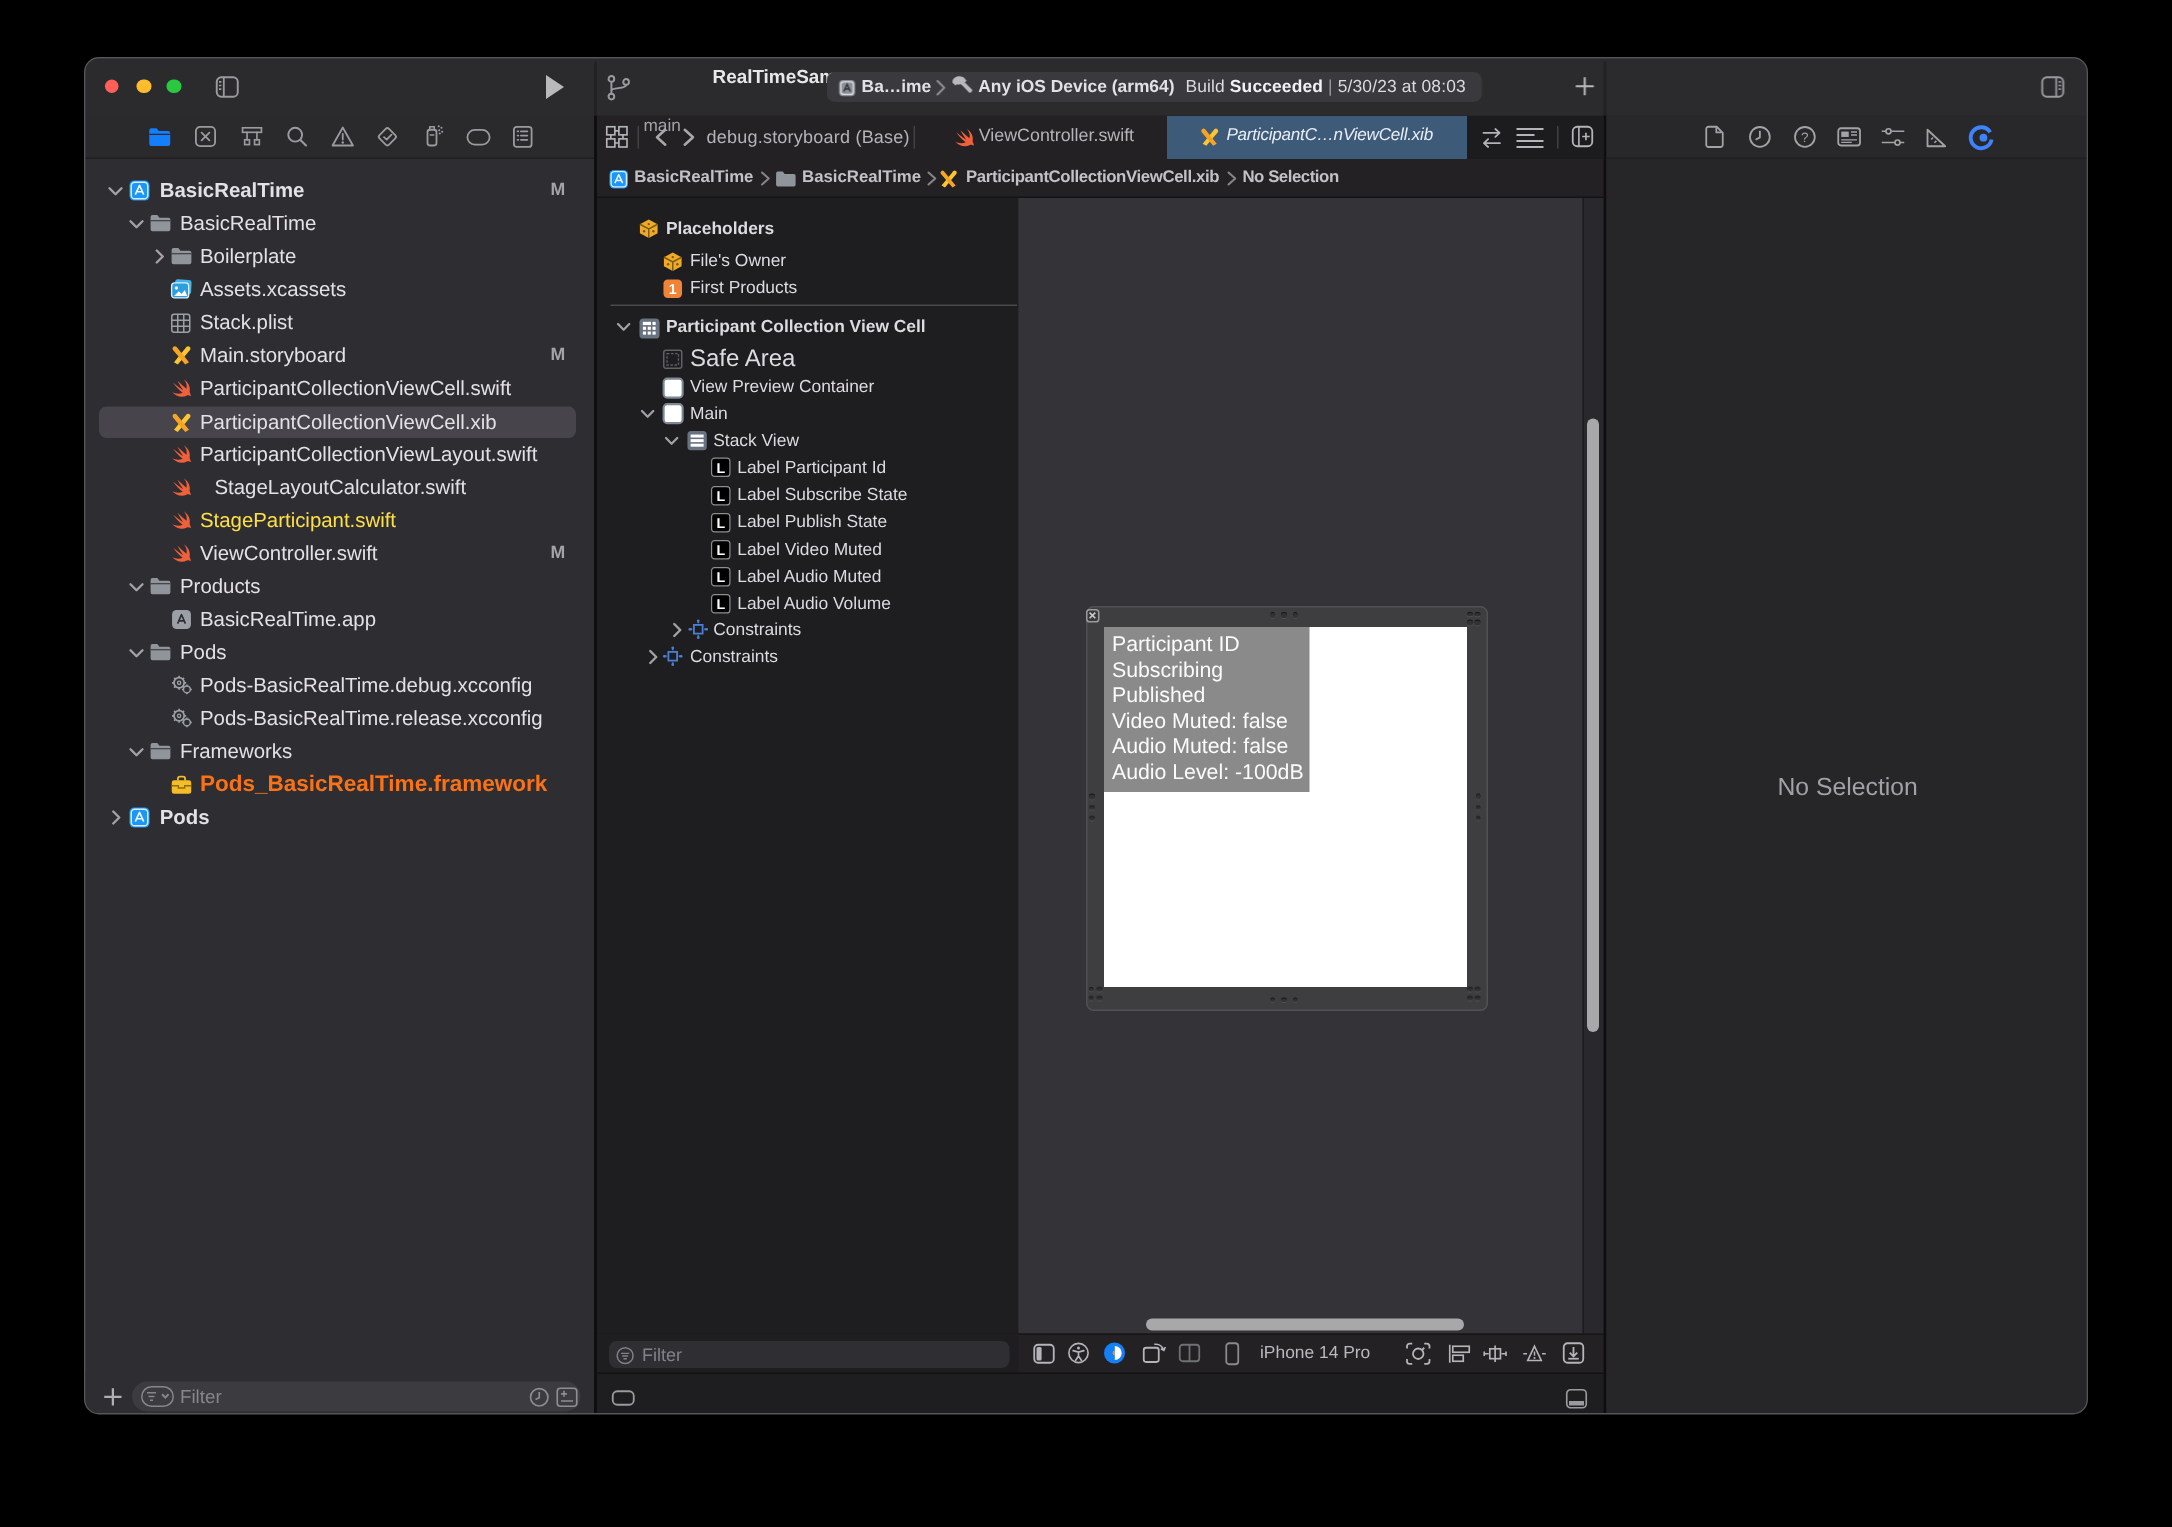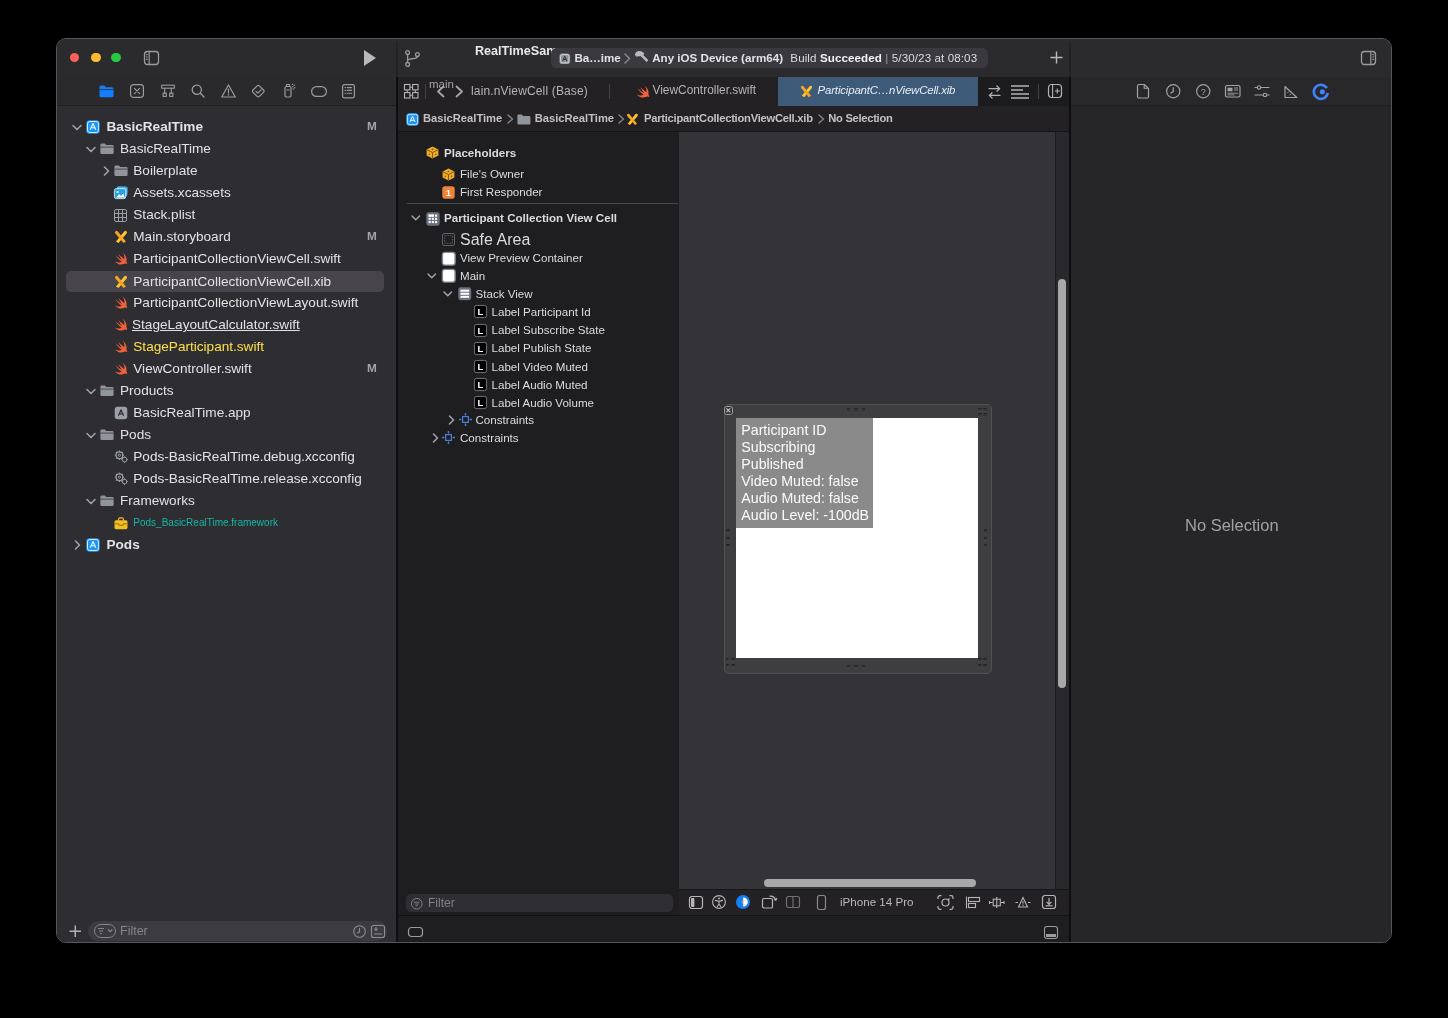--- a/index.html
+++ b/index.html
@@ -174,21 +174,21 @@
       <path d="M12,11.5 L3.6,1.2 a1.6,1.6 0 0 0 -2.4,2 L9.5,13 Z" fill="#f7a325"></path>
     </svg>
 <div class="tx" style="left:76.3px;top:233.7px;height:17.6px;line-height:17.6px;font-size:13.6px;color:#e2e1e4;font-weight:400;">ParticipantCollectionViewCell.xib</div>
 <svg class="a" style="left:57px;top:257px" width="14" height="13.5" viewBox="0 0 14 13.5">
       <path d="M8.6,0.8 C11.4,2.8 13.2,5.9 12.4,9.1 C12.3,9.4 13.4,10.9 13.2,12.1 C12.1,11.4 11.3,11.3 10.6,11.7 C7.4,13.4 3.3,12.4 0.8,9.4 C3,10.7 5.7,10.9 7.8,9.8 C4.9,7.7 2.6,4.9 1.5,3.2 C4,5.5 6.3,7 8.1,8.1 C6.6,6 4.9,3.2 4.3,1.9 C6.8,4.3 9,6.1 10.3,7.1 C10.9,5 10.1,2.7 8.6,0.8 Z" fill="#f0603b"></path>
     </svg>
 <div class="tx" style="left:76.3px;top:255.2px;height:17.6px;line-height:17.6px;font-size:13.6px;color:#e2e1e4;font-weight:400;">ParticipantCollectionViewLayout.swift</div>
 <svg class="a" style="left:57px;top:279px" width="14" height="13.5" viewBox="0 0 14 13.5">
       <path d="M8.6,0.8 C11.4,2.8 13.2,5.9 12.4,9.1 C12.3,9.4 13.4,10.9 13.2,12.1 C12.1,11.4 11.3,11.3 10.6,11.7 C7.4,13.4 3.3,12.4 0.8,9.4 C3,10.7 5.7,10.9 7.8,9.8 C4.9,7.7 2.6,4.9 1.5,3.2 C4,5.5 6.3,7 8.1,8.1 C6.6,6 4.9,3.2 4.3,1.9 C6.8,4.3 9,6.1 10.3,7.1 C10.9,5 10.1,2.7 8.6,0.8 Z" fill="#f0603b"></path>
     </svg>
-<div class="tx" style="left:75px;top:277.2px;height:17.6px;line-height:17.6px;font-size:13.6px;color:#e2e1e4;font-weight:400;text-decoration:underline;">StageLayoutCalculator.swift</div>
+<div class="tx" style="left:86px;top:277.2px;height:17.6px;line-height:17.6px;font-size:13.6px;color:#e2e1e4;font-weight:400;">StageLayoutCalculator.swift</div>
 <svg class="a" style="left:57px;top:301px" width="14" height="13.5" viewBox="0 0 14 13.5">
       <path d="M8.6,0.8 C11.4,2.8 13.2,5.9 12.4,9.1 C12.3,9.4 13.4,10.9 13.2,12.1 C12.1,11.4 11.3,11.3 10.6,11.7 C7.4,13.4 3.3,12.4 0.8,9.4 C3,10.7 5.7,10.9 7.8,9.8 C4.9,7.7 2.6,4.9 1.5,3.2 C4,5.5 6.3,7 8.1,8.1 C6.6,6 4.9,3.2 4.3,1.9 C6.8,4.3 9,6.1 10.3,7.1 C10.9,5 10.1,2.7 8.6,0.8 Z" fill="#f0603b"></path>
     </svg>
 <div class="tx" style="left:76.3px;top:299.2px;height:17.6px;line-height:17.6px;font-size:13.6px;color:#fde047;font-weight:400;">StageParticipant.swift</div>
 <svg class="a" style="left:57px;top:323px" width="14" height="13.5" viewBox="0 0 14 13.5">
       <path d="M8.6,0.8 C11.4,2.8 13.2,5.9 12.4,9.1 C12.3,9.4 13.4,10.9 13.2,12.1 C12.1,11.4 11.3,11.3 10.6,11.7 C7.4,13.4 3.3,12.4 0.8,9.4 C3,10.7 5.7,10.9 7.8,9.8 C4.9,7.7 2.6,4.9 1.5,3.2 C4,5.5 6.3,7 8.1,8.1 C6.6,6 4.9,3.2 4.3,1.9 C6.8,4.3 9,6.1 10.3,7.1 C10.9,5 10.1,2.7 8.6,0.8 Z" fill="#f0603b"></path>
     </svg>
 <div class="tx" style="left:76.3px;top:321.2px;height:17.6px;line-height:17.6px;font-size:13.6px;color:#e2e1e4;font-weight:400;">ViewController.swift</div>
 <div class="tx" style="left:310px;top:322.1px;height:15.8px;line-height:15.8px;font-size:11.8px;color:#a4a3a7;font-weight:700;">M</div>
 <svg class="a" style="left:29px;top:347.5px" width="10" height="9" viewBox="0 0 10 9">
@@ -254,21 +254,21 @@
 <svg class="a" style="left:43px;top:456px" width="14" height="11.5" viewBox="0 0 14 11.5">
       <path d="M0.4,1.7 a1.3,1.3 0 0 1 1.3,-1.3 h3.2 l1.4,1.7 h6 a1.3,1.3 0 0 1 1.3,1.3 v6.4 a1.3,1.3 0 0 1 -1.3,1.3 h-10.6 a1.3,1.3 0 0 1 -1.3,-1.3 Z" fill="#90959c"></path>
       <path d="M0.4,4.1 h13.2" stroke="#2e2d31" stroke-width="0.7"></path>
     </svg>
 <div class="tx" style="left:63px;top:453.2px;height:17.6px;line-height:17.6px;font-size:13.6px;color:#e2e1e4;font-weight:400;">Frameworks</div>
 <svg class="a" style="left:57px;top:477.5px" width="14" height="12.5" viewBox="0 0 14 12.5">
       <path d="M4.6,3.4 v-1.2 a1.4,1.4 0 0 1 1.4,-1.4 h2 a1.4,1.4 0 0 1 1.4,1.4 v1.2" fill="none" stroke="#f4bd27" stroke-width="1.2"></path>
       <rect x="0.5" y="3.2" width="13" height="9" rx="1.6" fill="#f4bd27"></rect>
       <path d="M0.5,6.8 h4.4 v1.5 h4.2 v-1.5 h4.4" fill="none" stroke="#8f6c08" stroke-width="0.9"></path>
     </svg>
-<div class="tx" style="left:76.3px;top:475.2px;height:17.6px;line-height:17.6px;font-size:10px;color:#14b8a6;font-weight:400;">Pods_BasicRealTime.framework</div>
+<div class="tx" style="left:76.3px;top:475.2px;height:17.6px;line-height:17.6px;font-size:15px;color:#f97316;font-weight:700;">Pods_BasicRealTime.framework</div>
 <svg class="a" style="left:15.5px;top:501px" width="9" height="10" viewBox="0 0 9 10">
       <path d="M2.5,1 L6.5,5 L2.5,9" fill="none" stroke="#a2a1a5" stroke-width="1.6" stroke-linecap="round" stroke-linejoin="round"></path>
     </svg>
 <svg class="a" style="left:28.5px;top:499px" width="14" height="14" viewBox="0 0 14 14">
       <rect x="0.3" y="0.3" width="13.4" height="13.4" rx="3.2" fill="#1e96f7"></rect>
       <rect x="1.5" y="1.5" width="11" height="11" rx="2.4" fill="none" stroke="#d7ecff" stroke-width="1"></rect>
       <path d="M4.2,9.8 L7,3.6 L9.8,9.8 M5.2,7.8 L8.8,7.8" fill="none" stroke="#eef7ff" stroke-width="1.1" stroke-linejoin="round"></path>
     </svg>
 <div class="tx" style="left:49.5px;top:497.2px;height:17.6px;line-height:17.6px;font-size:13.6px;color:#e2e1e4;font-weight:700;">Pods</div>
 <svg class="a" style="left:11.5px;top:885.5px" width="12.5" height="12.5" viewBox="0 0 12.5 12.5">
@@ -296,21 +296,21 @@
       <rect x="8.6" y="8.6" width="5.4" height="5.4" fill="none" stroke="#b4b3b7" stroke-width="1.1"></rect>
       <path d="M5.9,3.2 h2.7 M3.2,5.9 v2.7 M11.3,5.9 v2.7 M8.6,11.3 h-2.7" stroke="#b4b3b7" stroke-width="1.1"></path>
     </svg>
 <div class="a" style="left:368px;top:44.5px;width:1px;height:15px;background:#424145;"></div>
 <svg class="a" style="left:379px;top:45.5px" width="9" height="13" viewBox="0 0 9 13">
       <path d="M7.5,1.5 L2,6.5 L7.5,11.5" fill="none" stroke="#a9a8ac" stroke-width="1.7" stroke-linecap="round" stroke-linejoin="round"></path>
     </svg>
 <svg class="a" style="left:398px;top:45.5px" width="9" height="13" viewBox="0 0 9 13">
       <path d="M1.5,1.5 L7,6.5 L1.5,11.5" fill="none" stroke="#a9a8ac" stroke-width="1.7" stroke-linecap="round" stroke-linejoin="round"></path>
     </svg>
-<div class="tx" style="left:414px;top:44.0px;height:16px;line-height:16px;font-size:12px;color:#b4b3b7;font-weight:400;letter-spacing:0.15px;">lain.nViewCell (Base)</div>
+<div class="tx" style="left:414px;top:44.0px;height:16px;line-height:16px;font-size:12px;color:#b4b3b7;font-weight:400;letter-spacing:0.15px;">debug.storyboard (Base)</div>
 <div class="a" style="left:552px;top:44.5px;width:1px;height:15px;background:#424145;"></div>
 <svg class="a" style="left:579px;top:45.5px" width="14" height="13.5" viewBox="0 0 14 13.5">
       <path d="M8.6,0.8 C11.4,2.8 13.2,5.9 12.4,9.1 C12.3,9.4 13.4,10.9 13.2,12.1 C12.1,11.4 11.3,11.3 10.6,11.7 C7.4,13.4 3.3,12.4 0.8,9.4 C3,10.7 5.7,10.9 7.8,9.8 C4.9,7.7 2.6,4.9 1.5,3.2 C4,5.5 6.3,7 8.1,8.1 C6.6,6 4.9,3.2 4.3,1.9 C6.8,4.3 9,6.1 10.3,7.1 C10.9,5 10.1,2.7 8.6,0.8 Z" fill="#f0603b"></path>
     </svg>
 <div class="tx" style="left:595.5px;top:44.0px;height:15.9px;line-height:15.9px;font-size:11.9px;color:#b4b3b7;font-weight:400;">ViewController.swift</div>
 <div class="a" style="left:721px;top:37.5px;width:200px;height:29px;background:#3d5a78;"></div>
 <svg class="a" style="left:743px;top:45.5px" width="13" height="13" viewBox="0 0 13 13">
       <path d="M1.8,10.8 L9.6,1.2 a1.5,1.5 0 0 1 2.3,1.9 L4.2,12.2 Z" fill="#fdc62f"></path>
       <path d="M11.2,10.8 L3.4,1.2 a1.5,1.5 0 0 0 -2.3,1.9 L8.8,12.2 Z" fill="#f7a325"></path>
     </svg>
@@ -370,21 +370,21 @@
         <circle cx="6.5" cy="3.4" r="0.8" fill="#7a5c0e"></circle>
         <circle cx="3.4" cy="8.2" r="0.8" fill="#7a5c0e"></circle>
         <circle cx="9.6" cy="8.2" r="0.8" fill="#7a5c0e"></circle>
       </g>
     </svg>
 <div class="tx" style="left:403px;top:127.2px;height:15.6px;line-height:15.6px;font-size:11.6px;color:#dcdbdf;font-weight:400;">File's Owner</div>
 <svg class="a" style="left:384.5px;top:146.7px" width="13" height="13" viewBox="0 0 13 13">
       <rect x="0.3" y="0.3" width="12.4" height="12.4" rx="2.8" fill="#ef8336"></rect>
       <text x="6.5" y="9.8" text-anchor="middle" font-size="9.5" font-weight="bold" fill="#fff" font-family="Liberation Sans">1</text>
     </svg>
-<div class="tx" style="left:403px;top:145.4px;height:15.6px;line-height:15.6px;font-size:11.6px;color:#dcdbdf;font-weight:400;">First Responder</div>
+<div class="tx" style="left:403px;top:145.4px;height:15.6px;line-height:15.6px;font-size:11.6px;color:#dcdbdf;font-weight:400;">First Products</div>
 <div class="a" style="left:350px;top:164.2px;width:271px;height:1px;background:#49484d;"></div>
 <svg class="a" style="left:354.3px;top:175.1px" width="9.5" height="8.5" viewBox="0 0 9.5 8.5">
       <path d="M1,2 L4.75,5.8 L8.5,2" fill="none" stroke="#a2a1a5" stroke-width="1.5" stroke-linecap="round" stroke-linejoin="round"></path>
     </svg>
 <svg class="a" style="left:369.3px;top:172.6px" width="14" height="14" viewBox="0 0 14 14">
       <rect x="0.3" y="0.3" width="13.4" height="13.4" rx="2.6" fill="#697280"></rect>
       <rect x="2.6" y="2.6" width="2.1" height="2.1" fill="#fff"></rect>
       <rect x="5.8" y="2.6" width="2.1" height="2.1" fill="#fff"></rect>
       <rect x="9" y="2.6" width="2.1" height="2.1" fill="#fff"></rect>
       <rect x="2.6" y="5.8" width="2.1" height="2.1" fill="#fff"></rect>

